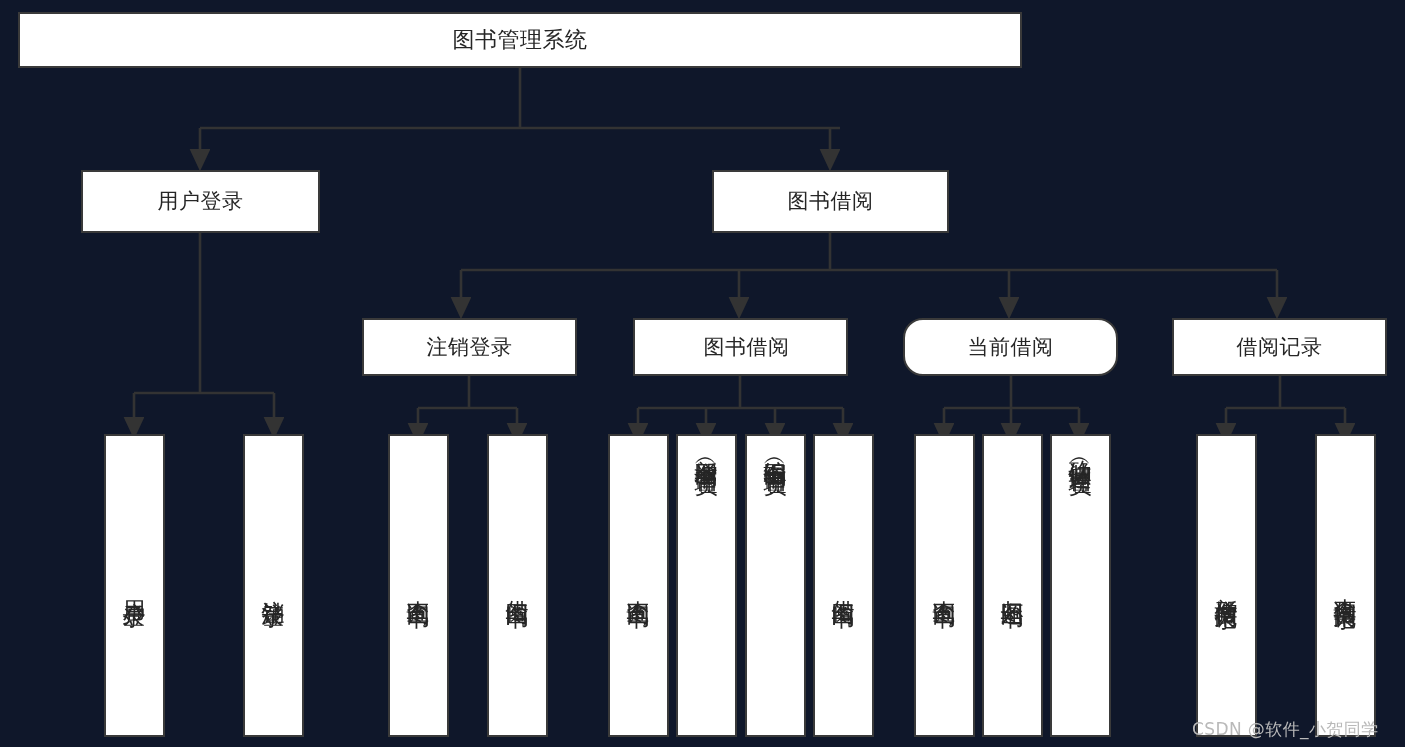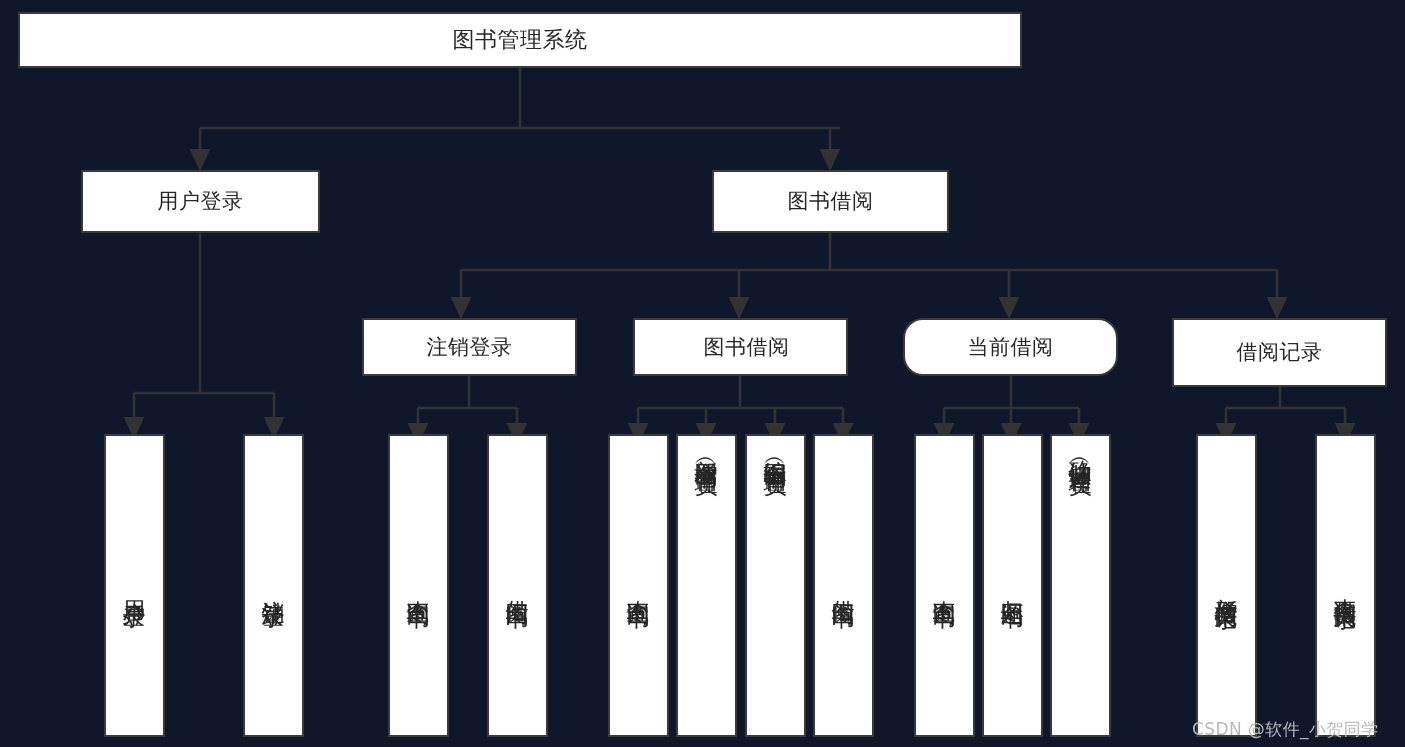--- a/index.html
+++ b/index.html
@@ -147,21 +147,21 @@
 
   <div class="node horiz" style="left:362px; top:318px; width:215px; height:58px;">
     <span class="label">注销登录</span>
   </div>
   <div class="node horiz" style="left:633px; top:318px; width:215px; height:58px;padding-left:12px;">
     <span class="label">图书借阅</span>
   </div>
   <div class="node horiz" style="left:903px; top:318px; width:215px; height:58px;border-radius:20px;">
     <span class="label">当前借阅</span>
   </div>
-  <div class="node horiz" style="left:1172px; top:318px; width:215px; height:69px;">
+  <div class="node horiz" style="left:1172px; top:318px; width:215px; height:58px;">
     <span class="label">借阅记录</span>
   </div>
 
   <div class="node vert centered" style="left:104px; top:434px; width:61px; height:303px;">
     <span class="label">用户登录</span>
   </div>
   <div class="node vert centered" style="left:243px; top:434px; width:61px; height:303px;">
     <span class="label">注销登录</span>
   </div>
 

